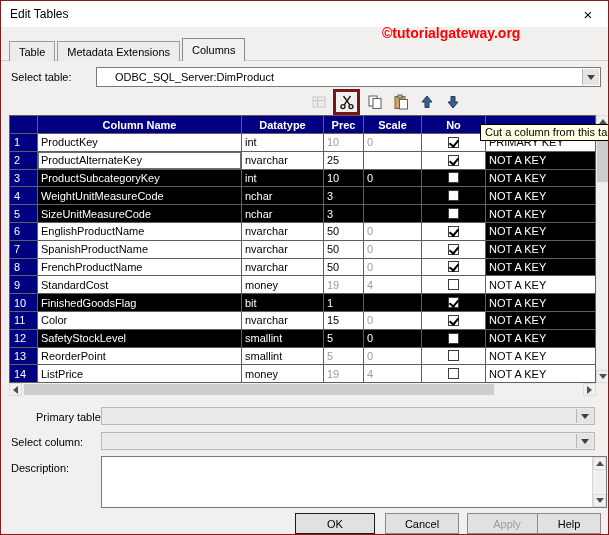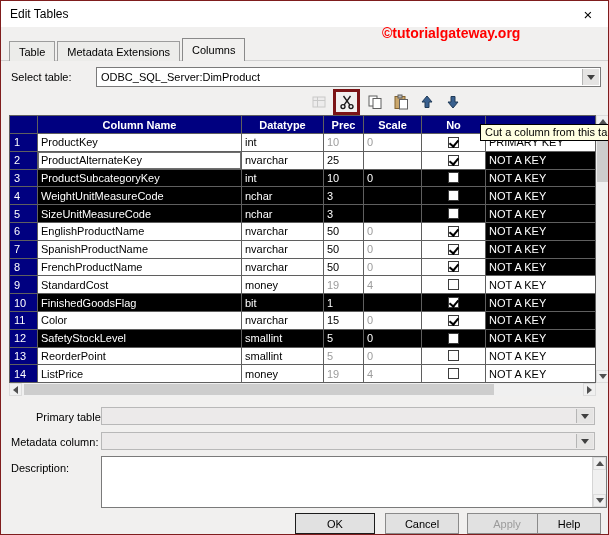--- a/index.html
+++ b/index.html
@@ -17,21 +17,21 @@
   
   .tabstrip { position:absolute; top:37px; left:8px; display:flex; align-items:flex-end; height:23px; z-index:2;}
   .tab { height:20px; padding:0 9px; margin-right:2px; background:#ececea;
     border:1px solid #9c9c9c; border-bottom:none; display:flex; align-items:center; }
   .tab.active { height:23px; background:#f1f0ef; border-color:#8a8a8a; font-weight:normal; }
   .tabline { position:absolute; top:59px; left:0; right:0; height:1px; background:#cfcfcf; z-index:1;}
   .watermark { position:absolute; top:24px; left:342px; color:#ff0000; font-weight:bold; font-size:14px; z-index:3;margin-left:39px;}
   
   .lbl { position:absolute; left:10px; }
   .combo { position:absolute; background:#fff; border:1px solid #7a7a7a; height:20px;
-    display:flex; align-items:center; padding-left:4px; }
+    display:flex; align-items:center; padding-left:18px; }
   .combo .combo-arrow { position:absolute; right:1px; top:1px; bottom:1px; width:17px;
     background:#e5e4e3; border-left:1px solid #b5b5b5; display:flex; align-items:center; justify-content:center; }
   .tri-down { width:0; height:0; border:4px solid transparent; border-top:5px solid #404040; margin-top:5px;}
   .combo.disabled { background:#eceaea; border-color:#b8b8b8; color:#7a7a7a; height:18px;}
   .combo.disabled .combo-arrow { background:#e5e4e3; }
   
   .toolbar { position:absolute; top:87px; left:306px; height:28px; display:flex; align-items:center; }
   .tool { width:23px; height:21px; display:flex; align-items:center; justify-content:center; margin-right:3px; }
   .tool.highlighted { border:3px solid #7b1416; width:27px; height:26px; background:#f1f0ef; }
   .tool.disabled { opacity:.45; }
@@ -338,21 +338,21 @@
   </div>
 
   <span class="lbl" style="top:410px;padding-left:25px;">Primary table</span>
   <div class="combo disabled" style="left:100px; top:406px; width:494px;">
     <span></span>
     <span class="combo-arrow">
         <span class="tri-down"></span>
       </span>
   </div>
 
-  <span class="lbl" style="top:435px;">Metadata column:</span>
+  <span class="lbl" style="top:435px;">Select column:</span>
   <div class="combo disabled" style="left:100px; top:431px; width:494px;">
     <span></span>
     <span class="combo-arrow">
         <span class="tri-down"></span>
       </span>
   </div>
 
   <span class="lbl" style="top:461px;">Description:</span>
   <div class="descbox">
     <span></span>

